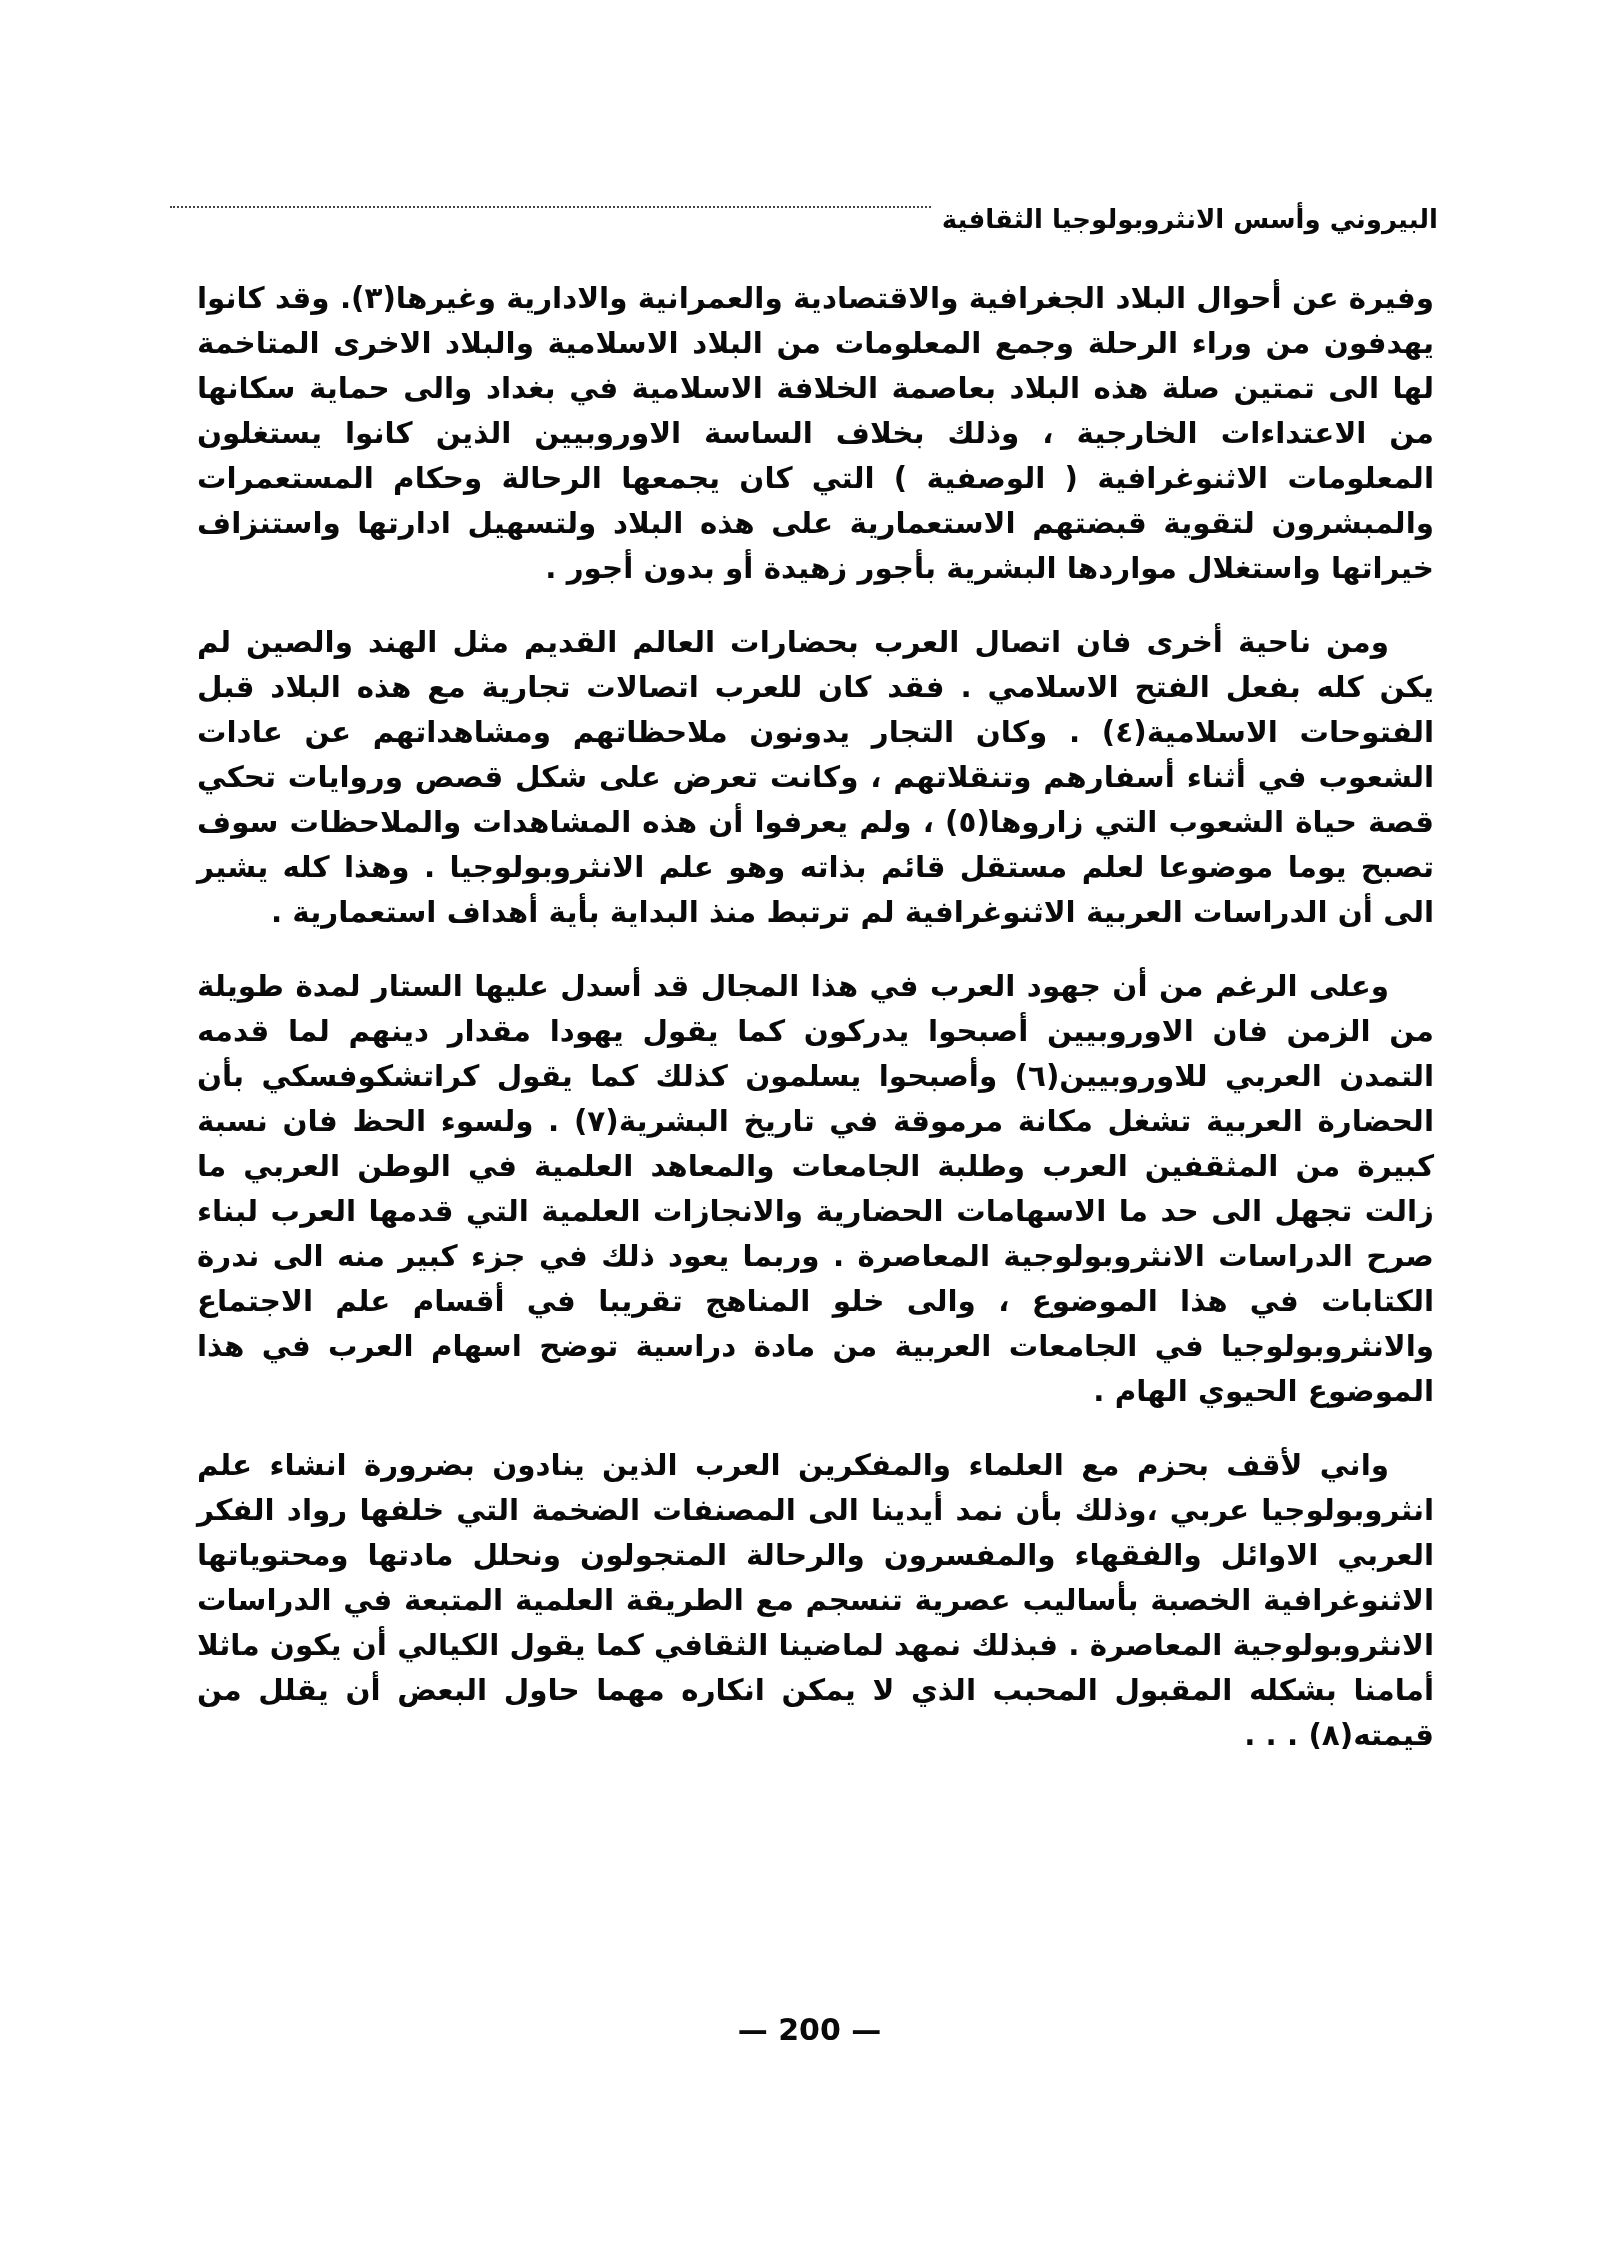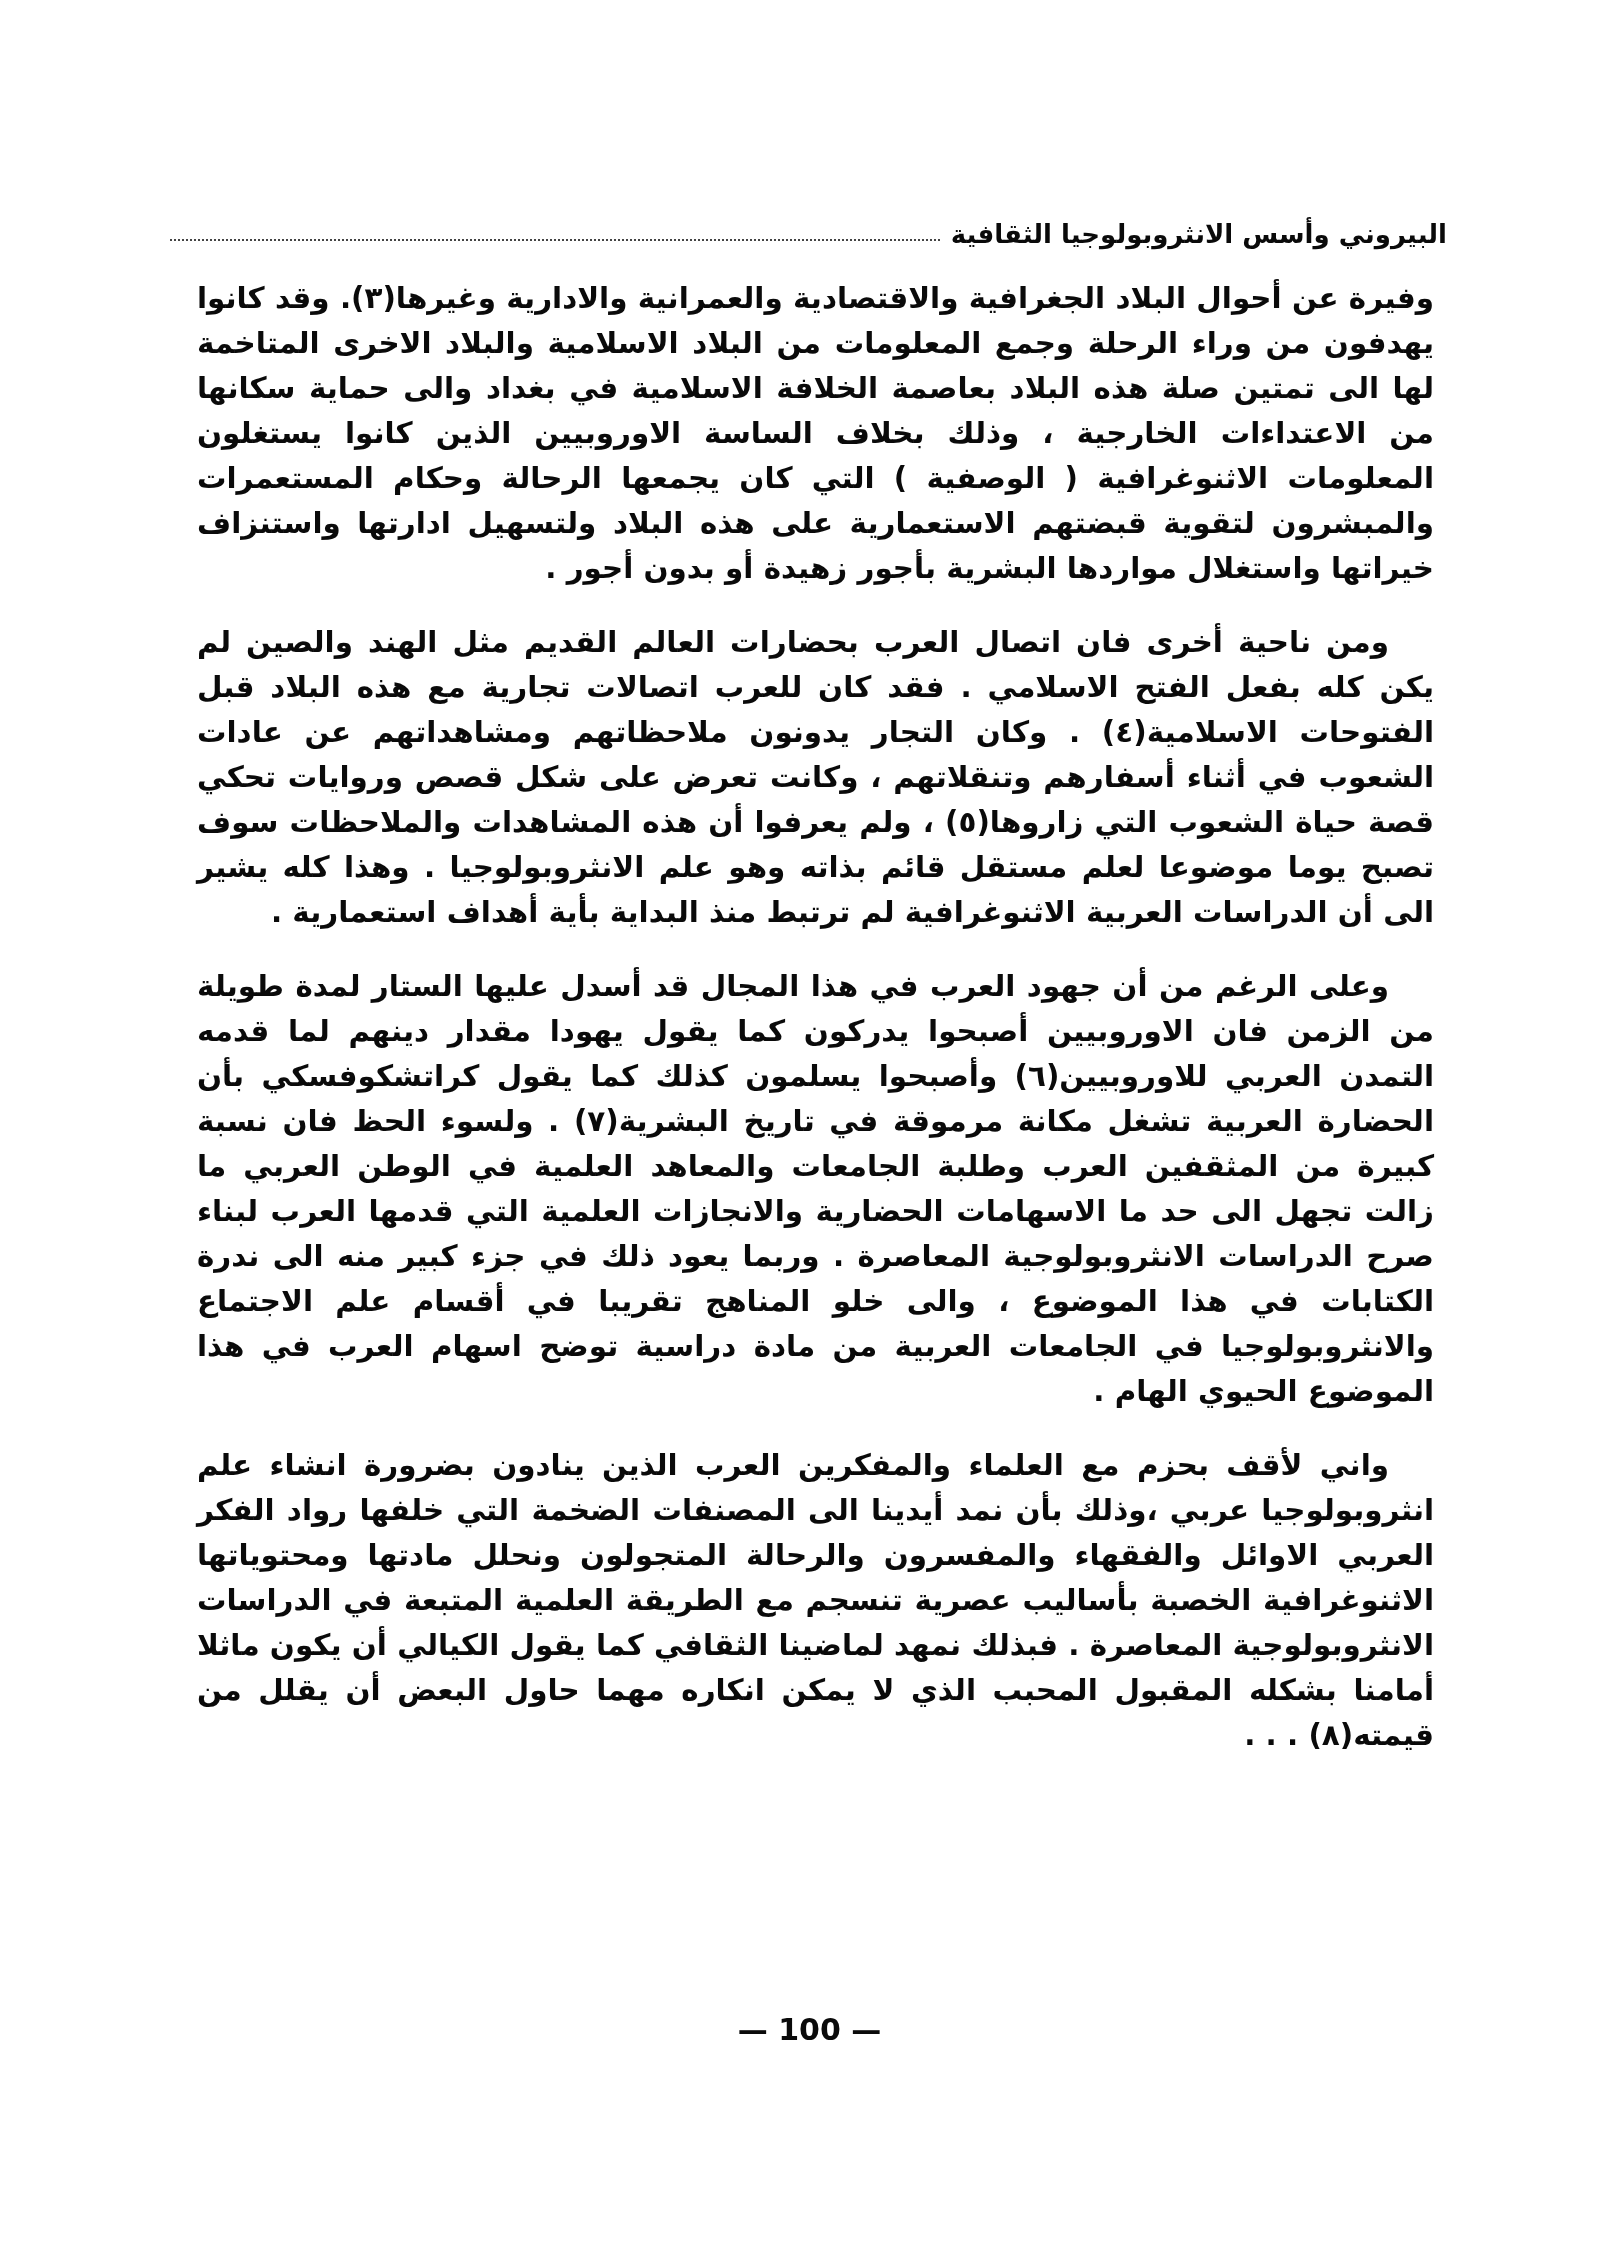--- a/index.html
+++ b/index.html
@@ -3,22 +3,22 @@
 <meta charset="utf-8">
 <style>
   html, body { margin: 0; padding: 0; background: #ffffff; }
   body { width: 1619px; height: 2261px; position: relative; overflow: hidden; }
   .page {
     position: absolute; left: 0; top: 0; width: 1619px; height: 2261px;
     background: #ffffff; color: #0a0a0a;
     font-family: "DejaVu Sans", sans-serif;
   }
   .header {
-    position: absolute; left: 170px; right: 172px; top: 204px; height: 45px;
-    display: flex; flex-direction: row-reverse; align-items: flex-end;
+    position: absolute; left: 170px; right: 181px; top: 204px; height: 45px;
+    display: flex; flex-direction: row-reverse; align-items: flex-start;
   }
   .header-title {
     font-weight: bold; font-size: 26px; white-space: nowrap; direction: rtl;
   }
   .header-dots {
     flex: 1; border-bottom: 2.3px dotted #444; margin: 0 10.6px 7.6px 0; height: 1.5px;
   }
   .body-text {
     position: absolute; left: 181px; right: 185px; top: 276px;
     direction: rtl; text-align: justify; text-align-last: right;
@@ -40,15 +40,15 @@
     <span class="header-dots"></span>
   </div>
 
   <div class="body-text">
     <p class="para">وفيرة عن أحوال البلاد الجغرافية والاقتصادية والعمرانية والادارية وغيرها(٣). وقد كانوا يهدفون من وراء الرحلة وجمع المعلومات من البلاد الاسلامية والبلاد الاخرى المتاخمة لها الى تمتين صلة هذه البلاد بعاصمة الخلافة الاسلامية في بغداد والى حماية سكانها من الاعتداءات الخارجية ، وذلك بخلاف الساسة الاوروبيين الذين كانوا يستغلون المعلومات الاثنوغرافية ( الوصفية ) التي كان يجمعها الرحالة وحكام المستعمرات والمبشرون لتقوية قبضتهم الاستعمارية على هذه البلاد ولتسهيل ادارتها واستنزاف خيراتها واستغلال مواردها البشرية بأجور زهيدة أو بدون أجور .</p>
     <p class="para indent">ومن ناحية أخرى فان اتصال العرب بحضارات العالم القديم مثل الهند والصين لم يكن كله بفعل الفتح الاسلامي . فقد كان للعرب اتصالات تجارية مع هذه البلاد قبل الفتوحات الاسلامية(٤) . وكان التجار يدونون ملاحظاتهم ومشاهداتهم عن عادات الشعوب في أثناء أسفارهم وتنقلاتهم ، وكانت تعرض على شكل قصص وروايات تحكي قصة حياة الشعوب التي زاروها(٥) ، ولم يعرفوا أن هذه المشاهدات والملاحظات سوف تصبح يوما موضوعا لعلم مستقل قائم بذاته وهو علم الانثروبولوجيا . وهذا كله يشير الى أن الدراسات العربية الاثنوغرافية لم ترتبط منذ البداية بأية أهداف استعمارية .</p>
     <p class="para indent">وعلى الرغم من أن جهود العرب في هذا المجال قد أسدل عليها الستار لمدة طويلة من الزمن فان الاوروبيين أصبحوا يدركون كما يقول يهودا مقدار دينهم لما قدمه التمدن العربي للاوروبيين(٦) وأصبحوا يسلمون كذلك كما يقول كراتشكوفسكي بأن الحضارة العربية تشغل مكانة مرموقة في تاريخ البشرية(٧) . ولسوء الحظ فان نسبة كبيرة من المثقفين العرب وطلبة الجامعات والمعاهد العلمية في الوطن العربي ما زالت تجهل الى حد ما الاسهامات الحضارية والانجازات العلمية التي قدمها العرب لبناء صرح الدراسات الانثروبولوجية المعاصرة . وربما يعود ذلك في جزء كبير منه الى ندرة الكتابات في هذا الموضوع ، والى خلو المناهج تقريبا في أقسام علم الاجتماع والانثروبولوجيا في الجامعات العربية من مادة دراسية توضح اسهام العرب في هذا الموضوع الحيوي الهام .</p>
     <p class="para indent">واني لأقف بحزم مع العلماء والمفكرين العرب الذين ينادون بضرورة انشاء علم انثروبولوجيا عربي ،وذلك بأن نمد أيدينا الى المصنفات الضخمة التي خلفها رواد الفكر العربي الاوائل والفقهاء والمفسرون والرحالة المتجولون ونحلل مادتها ومحتوياتها الاثنوغرافية الخصبة بأساليب عصرية تنسجم مع الطريقة العلمية المتبعة في الدراسات الانثروبولوجية المعاصرة . فبذلك نمهد لماضينا الثقافي كما يقول الكيالي أن يكون ماثلا أمامنا بشكله المقبول المحبب الذي لا يمكن انكاره مهما حاول البعض أن يقلل من قيمته(٨) . . .</p>
   </div>
 
-  <div class="page-number">— 100 —</div>
+  <div class="page-number">— 200 —</div>
 </div>
 
 
 </body></html>

